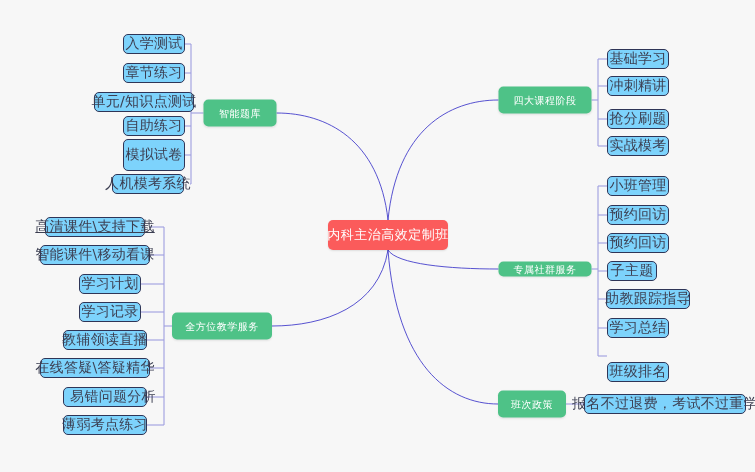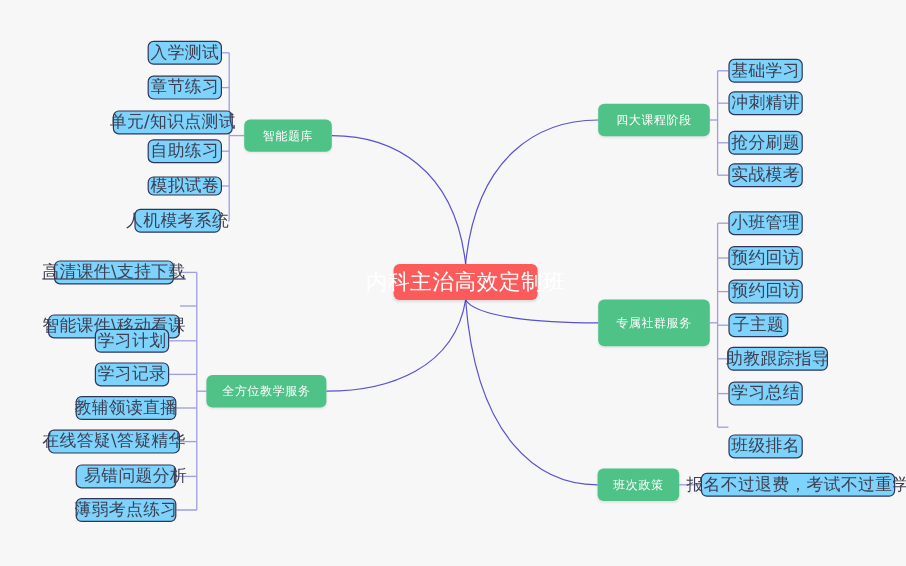--- a/index.html
+++ b/index.html
@@ -33,21 +33,21 @@
     align-items: center;
     justify-content: center;
     white-space: nowrap;
     transform: translate(-50%, -50%);
     z-index: 3;
   }
   .node-root {
     background: #fb5b5b;
     color: #ffffff;
     border-radius: 5px;
-    font-size: 18px;
+    font-size: 13px;
     letter-spacing: 0.5px;
     padding: 0 14px;
     height: 30px;
     box-shadow: 0 1px 2px rgba(0,0,0,0.10);
   }
   .node-branch {
     background: #4ec287;
     color: #ffffff;
     border-radius: 5px;
     font-size: 10px;
@@ -112,40 +112,40 @@
       <path d="M 164 368 L 150 368" fill="none" stroke="#9f9fe0" stroke-width="1.1"></path>
       <path d="M 164 397 L 147 397" fill="none" stroke="#9f9fe0" stroke-width="1.1"></path>
       <path d="M 164 425 L 147 425" fill="none" stroke="#9f9fe0" stroke-width="1.1"></path>
     </svg>
   <div id="nodes">
       <div class="node node-root" style="left: 388px; top: 235px; width: 120px; height: 30px;">内科主治高效定制班</div>
       <div class="node node-leaf" style="left: 154px; top: 44px; width: 62px; height: 20px;">入学测试</div>
       <div class="node node-leaf" style="left: 154px; top: 73px; width: 62px; height: 20px;">章节练习</div>
       <div class="node node-leaf" style="left: 144px; top: 102px; width: 100px; height: 20px;">单元/知识点测试</div>
       <div class="node node-leaf" style="left: 154px; top: 126px; width: 62px; height: 20px;">自助练习</div>
-      <div class="node node-leaf" style="left: 154px; top: 155px; width: 62px; height: 16px;">模拟试卷</div>
+      <div class="node node-leaf" style="left: 154px; top: 155px; width: 62px; height: 32px;">模拟试卷</div>
       <div class="node node-leaf" style="left: 148px; top: 184px; width: 72px; height: 20px;">人机模考系统</div>
       <div class="node node-branch" style="left: 240px; top: 113px; width: 73px; height: 27px;">智能题库</div>
       <div class="node node-leaf" style="left: 638px; top: 59px; width: 62px; height: 20px;">基础学习</div>
       <div class="node node-leaf" style="left: 638px; top: 86px; width: 62px; height: 20px;">冲刺精讲</div>
       <div class="node node-leaf" style="left: 638px; top: 119px; width: 62px; height: 20px;">抢分刷题</div>
       <div class="node node-leaf" style="left: 638px; top: 146px; width: 62px; height: 20px;">实战模考</div>
       <div class="node node-branch" style="left: 545px; top: 100px; width: 93px; height: 27px;">四大课程阶段</div>
       <div class="node node-leaf" style="left: 638px; top: 186px; width: 62px; height: 20px;">小班管理</div>
       <div class="node node-leaf" style="left: 638px; top: 215px; width: 62px; height: 20px;">预约回访</div>
       <div class="node node-leaf" style="left: 638px; top: 243px; width: 62px; height: 20px;">预约回访</div>
       <div class="node node-leaf" style="left: 632px; top: 271px; width: 50px; height: 20px;">子主题</div>
       <div class="node node-leaf" style="left: 648px; top: 299px; width: 84px; height: 20px;">助教跟踪指导</div>
       <div class="node node-leaf" style="left: 638px; top: 328px; width: 62px; height: 20px;">学习总结</div>
       <div class="node node-leaf" style="left: 638px; top: 372px; width: 62px; height: 20px;">班级排名</div>
-      <div class="node node-branch" style="left: 545px; top: 269px; width: 93px; height: 39px;">专属社群服务</div>
+      <div class="node node-branch" style="left: 545px; top: 269px; width: 93px; height: 15px;">专属社群服务</div>
       <div class="node node-leaf" style="left: 665px; top: 404px; width: 162px; height: 20px;">报名不过退费，考试不过重学</div>
       <div class="node node-branch" style="left: 532px; top: 404px; width: 68px; height: 27px;">班次政策</div>
       <div class="node node-leaf" style="left: 95px; top: 227px; width: 100px; height: 20px; text-decoration: underline;">高清课件\支持下载</div>
-      <div class="node node-leaf" style="left: 95px; top: 255px; width: 110px; height: 20px; margin-top: 17px;">智能课件\移动看课</div>
+      <div class="node node-leaf" style="left: 95px; top: 255px; width: 110px; height: 20px;">智能课件\移动看课</div>
       <div class="node node-leaf" style="left: 110px; top: 284px; width: 62px; height: 20px;">学习计划</div>
       <div class="node node-leaf" style="left: 110px; top: 312px; width: 62px; height: 20px;">学习记录</div>
       <div class="node node-leaf" style="left: 105px; top: 340px; width: 84px; height: 20px;">教辅领读直播</div>
       <div class="node node-leaf" style="left: 95px; top: 368px; width: 110px; height: 20px;">在线答疑\答疑精华</div>
       <div class="node node-leaf" style="left: 105px; top: 397px; width: 84px; height: 20px; padding-left: 23px;">易错问题分析</div>
       <div class="node node-leaf" style="left: 105px; top: 425px; width: 84px; height: 20px;">薄弱考点练习</div>
       <div class="node node-branch" style="left: 222px; top: 326px; width: 100px; height: 27px;">全方位教学服务</div>
     </div>
 </div>
 

